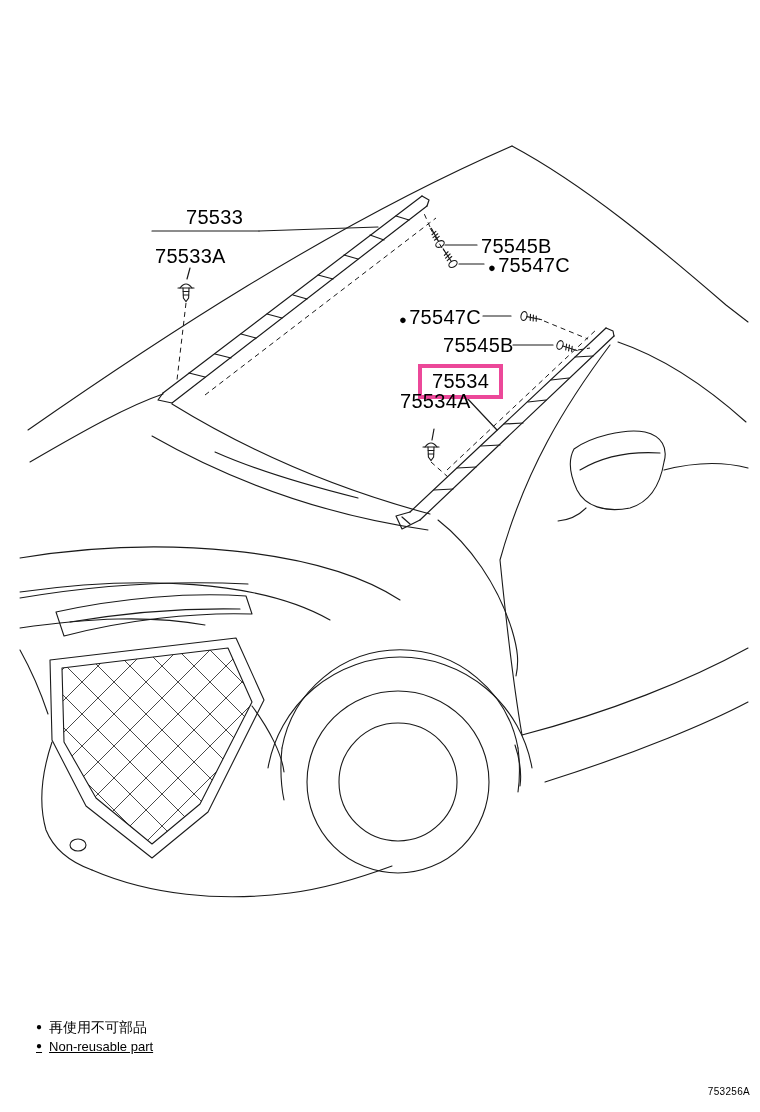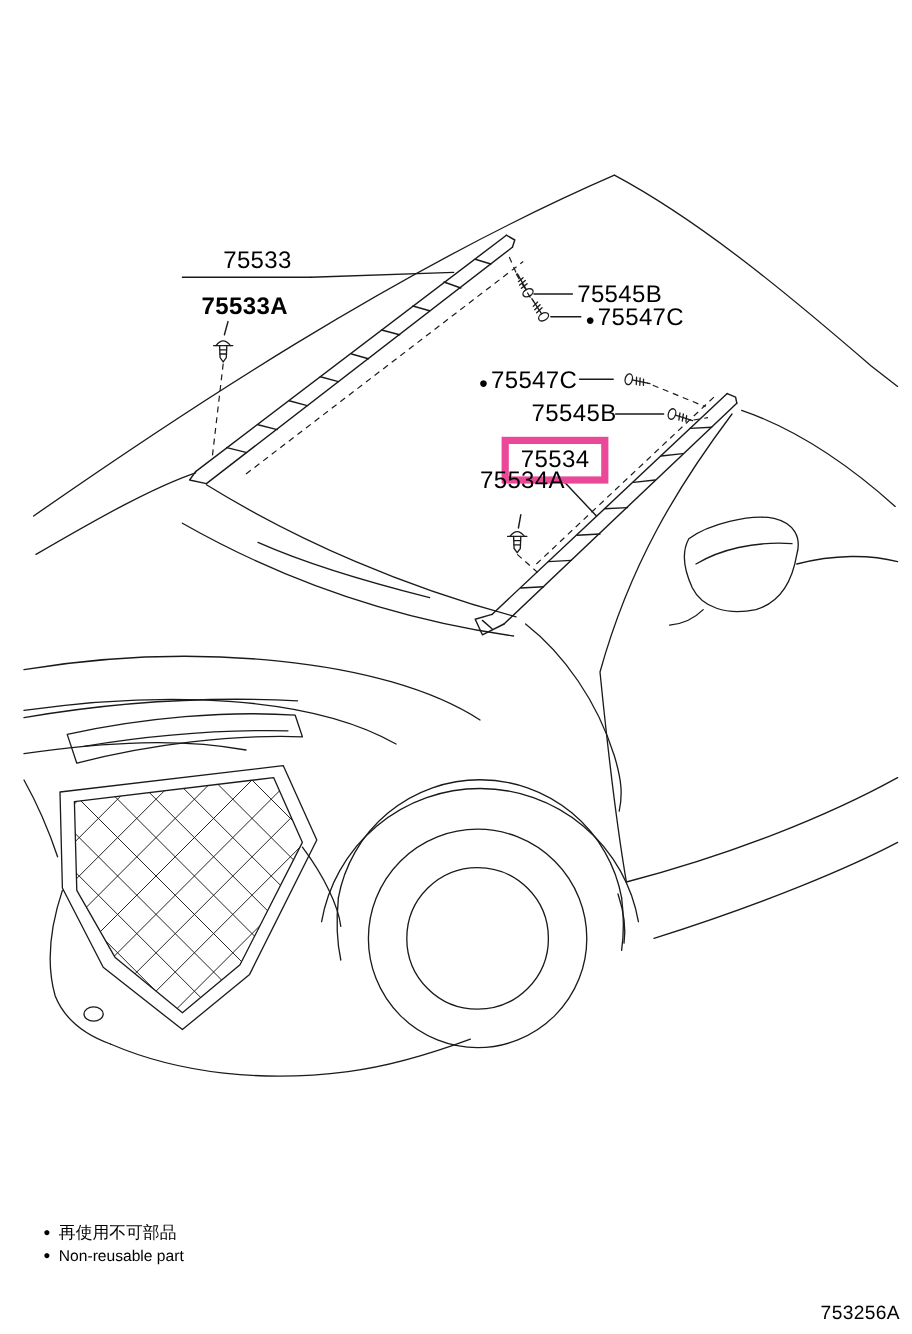--- a/index.html
+++ b/index.html
@@ -16,41 +16,41 @@
   .part-label{
     position:absolute;
     font-size:20px;
     line-height:22px;
     letter-spacing:0.3px;
     white-space:nowrap;
     color:#000;
     cursor:default;
   }
   .boxed{
-    border:6px solid #ec4899;
+    border:4px solid #ec4899;
     padding:2px 10px 3px 10px;
     text-align:center;
   }
   .bullet{
     font-size:13px;
     margin-right:2px;
   }
   .legend-line{
     position:absolute;
     left:36px;
     white-space:nowrap;
   }
   .legend-line .bullet{font-size:10px;margin-right:7px;vertical-align:2px;}
   .legend-jp{top:1019px;font-size:14px;}
-  .legend-en{top:1039px;font-size:13px;}
+  .legend-en{top:1039px;font-size:13px;text-decoration:underline;}
   .diagram-code{
     position:absolute;
     right:10px;
     top:1086px;
-    font-size:16px;
+    font-size:10px;
     letter-spacing:0.3px;
   }
 </style>
 </head>
 <body>
 
 <div class="stage">
 
   <svg class="lineart" width="760" height="1112" viewBox="0 0 760 1112">
     <defs>
@@ -210,21 +210,21 @@
           <use href="#clipGlyph"></use>
         </g>
       <g transform="translate(431,447)">
           <use href="#clipGlyph"></use>
         </g>
     </g>
   </svg>
 
   <div class="part-label" style="left:186px;top:206px;">75533</div>
 
-  <div class="part-label" style="left:168px;top:245px;font-weight:bold;">75533A</div>
+  <div class="part-label" style="left:155px;top:245px;">75533A</div>
 
   <div class="part-label" style="left:481px;top:235px;">75545B</div>
 
   <div class="part-label" style="left:488px;top:254px;">
     <span class="bullet">●</span><span>75547C</span>
   </div>
 
   <div class="part-label" style="left:399px;top:306px;">
     <span class="bullet">●</span><span>75547C</span>
   </div>

